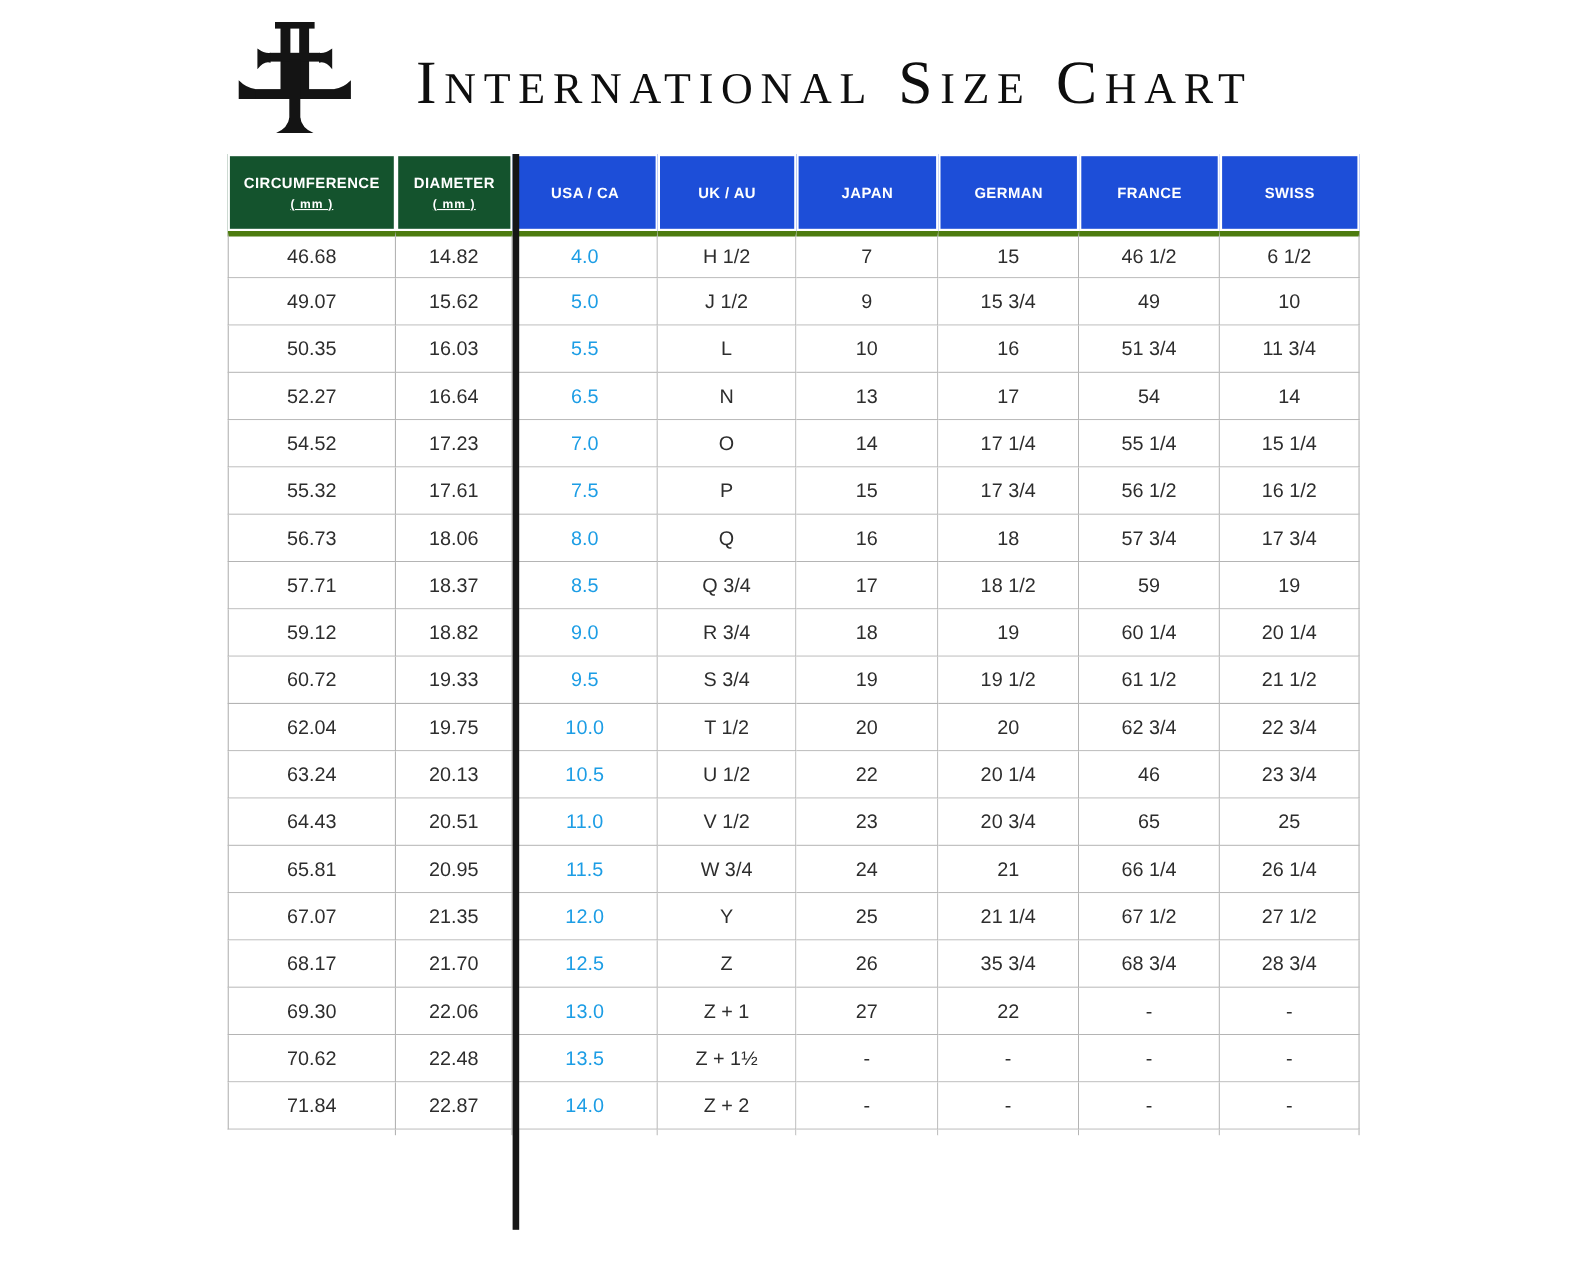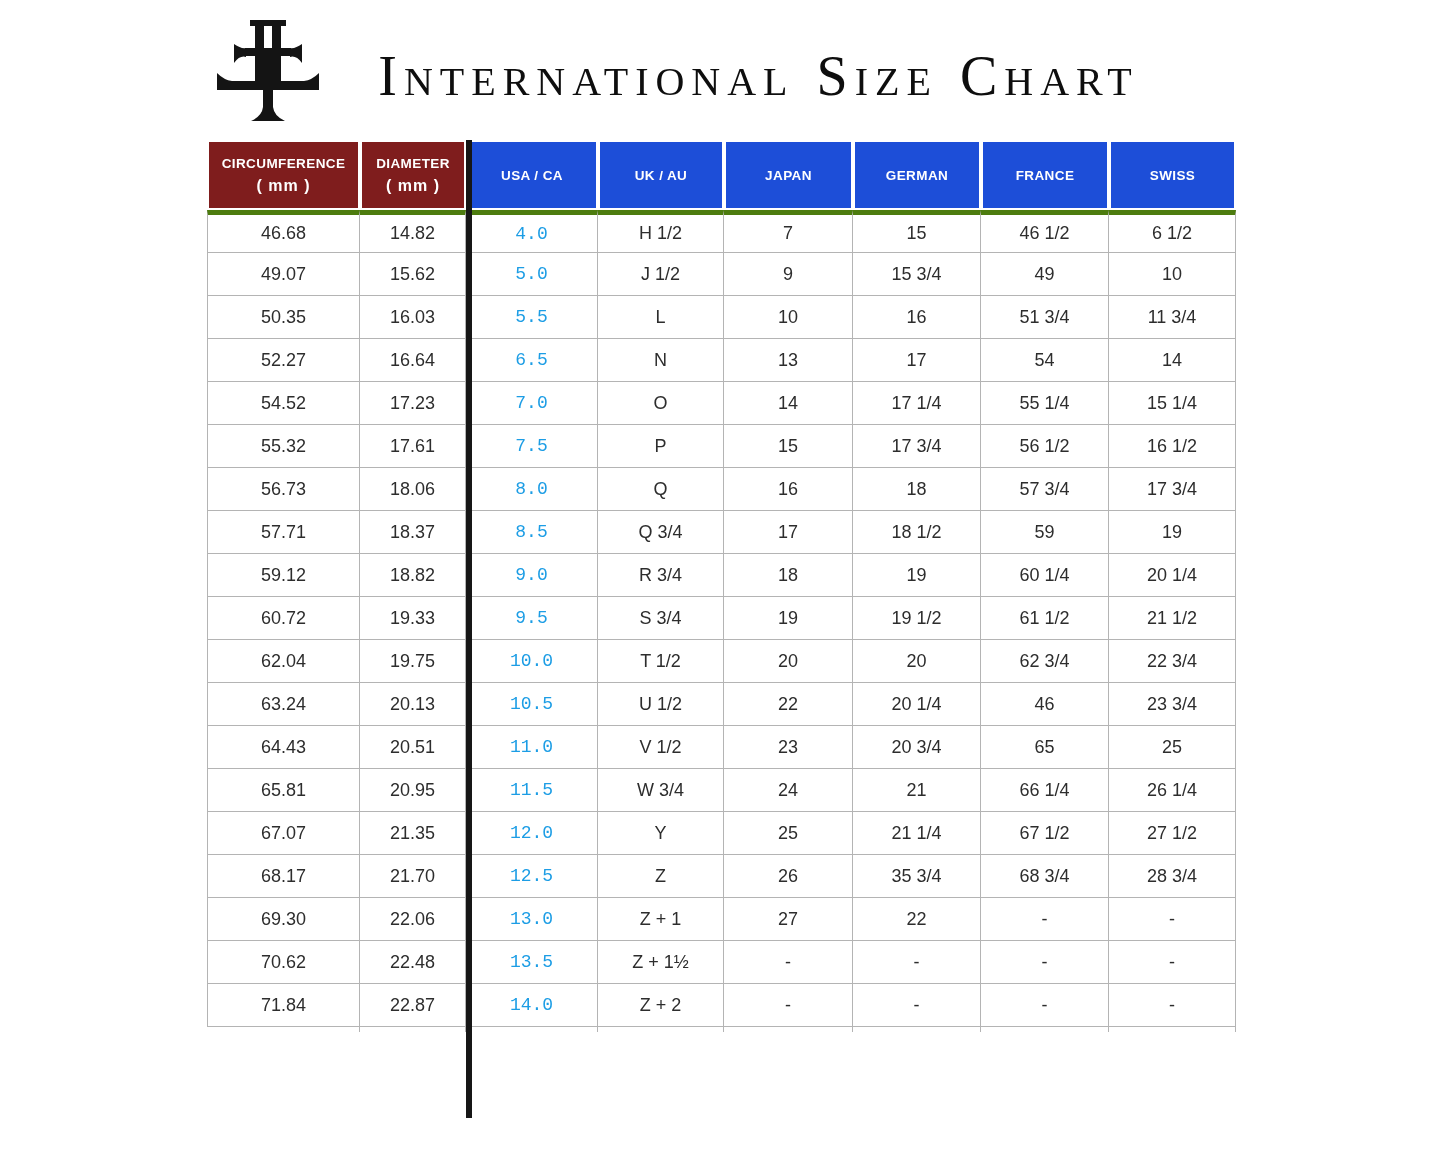--- a/index.html
+++ b/index.html
@@ -22,31 +22,31 @@
   .table-area { position: absolute; left: 207px; top: 140px; width: 1029px; }
   table.chart {
     border-collapse: separate; border-spacing: 0;
     table-layout: fixed; width: 1029px;
   }
   .chart th, .chart td { padding: 0; text-align: center; vertical-align: middle; }
   .chart th {
     height: 70px; color: #ffffff; font-weight: bold;
     border: 2px solid #ffffff; background: #1d4ed8;
   }
-  .chart th.black { background: #7f1d1d; }
+  .chart th.black { background: #14532d; }
   .chart th.gray  { font-size: 18px; letter-spacing: 0.6px; }
   .chart th .h-label { font-size: 13.5px; letter-spacing: 0.4px; }
-  .chart th.black .h-sub { font-size: 16px; margin-top: 6px; letter-spacing: 1px; }
+  .chart th.black .h-sub { font-size: 11px; margin-top: 6px; letter-spacing: 1px; text-decoration: underline; }
   .chart td {
     height: 43px; font-size: 18px; color: #2d2d2d; background: #ffffff;
     border-right: 1px solid #b4b4b4; border-bottom: 1px solid #b4b4b4;
   }
   .chart tbody td:first-child { border-left: 1px solid #b4b4b4; }
   .chart tbody tr:first-child td { border-top: 5px solid #4d7c0f; }
-  .chart td.accent { color: #1c9de5; font-family: Liberation Mono, monospace; }
+  .chart td.accent { color: #1c9de5; }
   .chart tfoot td { height: 5px; border-bottom: none; background: #fff; }
   .divider-line {
     position: absolute; left: 259px; top: 0; width: 6px; height: 978px;
     background: #161616;
   }
 </style>
 </head>
 <body>
 
 <div class="page">

